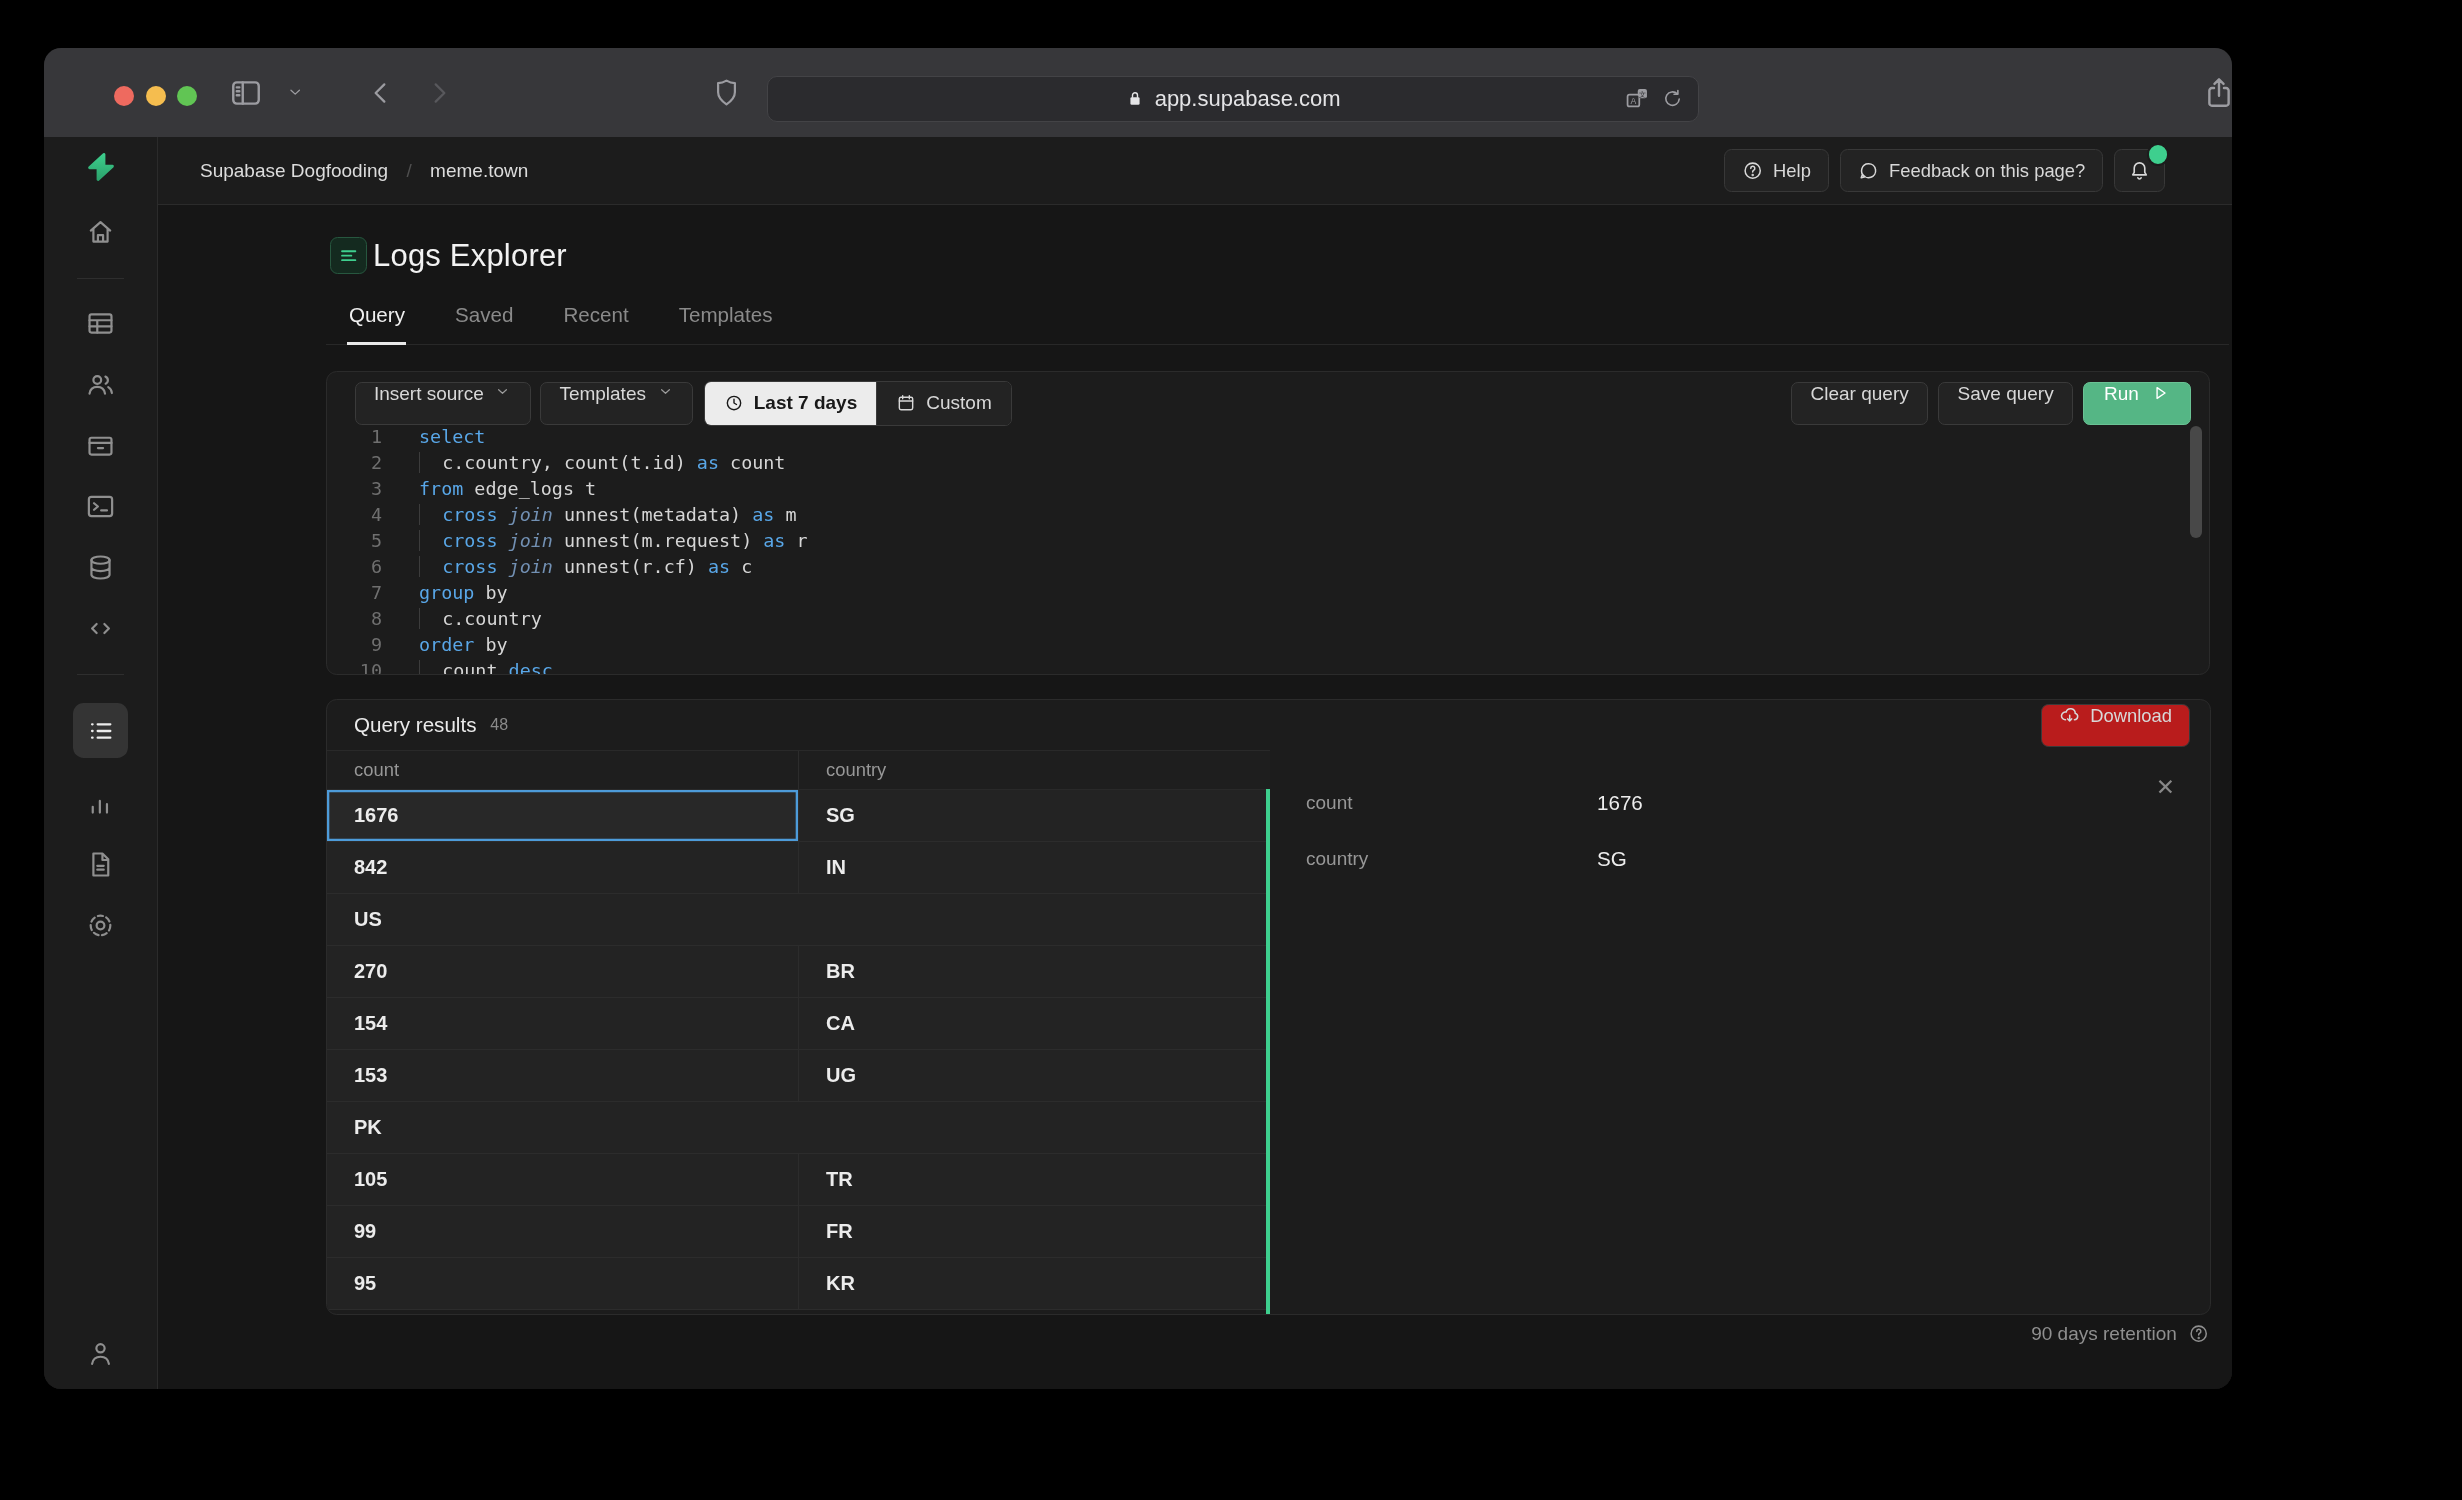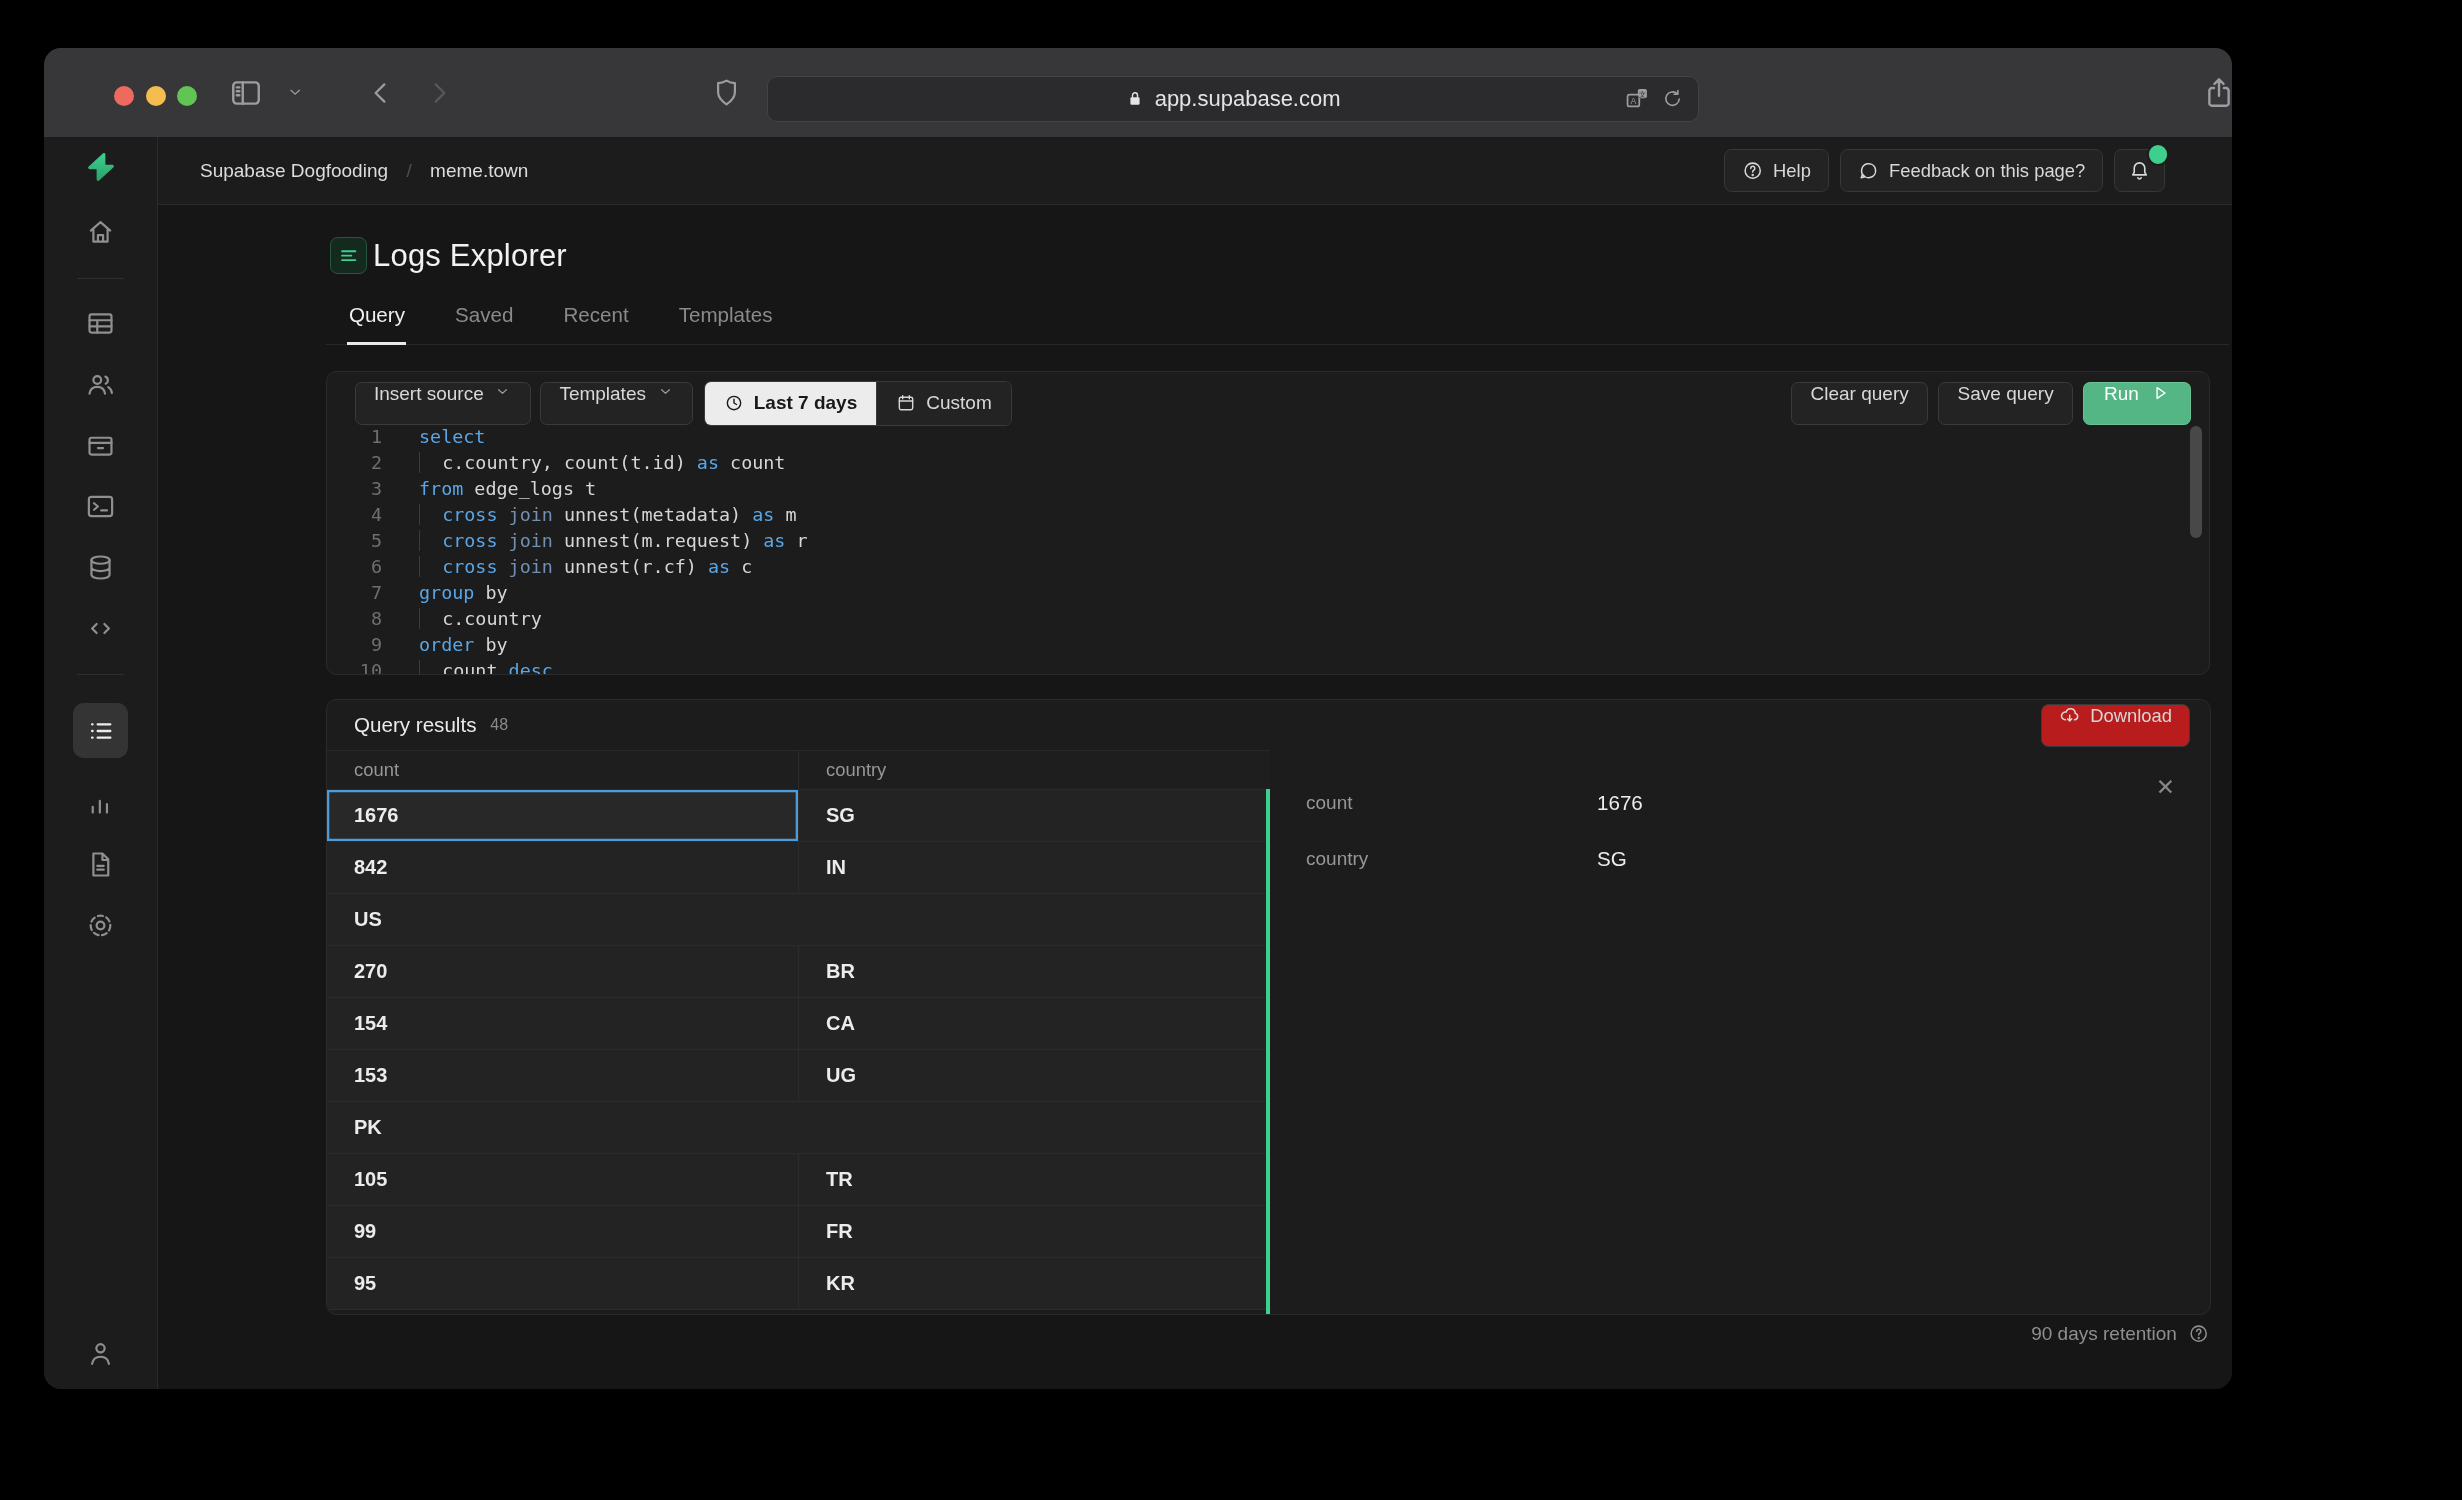--- a/index.html
+++ b/index.html
@@ -72,21 +72,21 @@
   .seg.on{background:#ececec;color:#191919;font-weight:bold;}
   .seg.off{background:#232323;color:#d8d8d8;border-left:0.8px solid #3a3a3a;}
   .tb-right{margin-left:auto;display:flex;align-items:center;gap:10px;}
   .btn.run{background:#55b685;border-color:#6ac294;color:#fff;padding:0 20px;}
 
   .editor{position:absolute;left:0;right:0;top:52px;bottom:0;font-family:"DejaVu Sans Mono",monospace;
           font-size:18.4px;}
   .cl{height:26px;line-height:26px;white-space:pre;}
   .ln{display:inline-block;width:55px;text-align:right;color:#6f6f6f;}
   .code{margin-left:37px;color:#d6d6d6;}
-  .kw{color:#59a7e8;} .kw2{color:#7290b3;} .pl{color:#d6d6d6;} .g{border-left:0.8px solid #3c3c3c;}
+  .kw{color:#59a7e8;} .kw2{color:#7290b3;font-style:italic;} .pl{color:#d6d6d6;} .g{border-left:0.8px solid #3c3c3c;}
   .vscroll{position:absolute;right:6.9px;top:54px;width:12.2px;height:112px;background:#484848;border-radius:6.1px;}
 
   
   .results-panel{position:absolute;left:168px;top:494px;width:1883px;height:614px;background:#1c1c1c;
                  border:0.8px solid #2b2b2b;border-radius:10.7px;overflow:hidden;}
   .rp-header{height:50px;display:flex;align-items:center;padding:0 20px 0 27px;}
   .rp-title{font-size:20.6px;color:#eaeaea;}
   .rp-count{font-size:16px;color:#8a8a8a;margin-left:13.8px;}
   .dl-btn{margin-left:auto;height:41px;border-radius:7.6px;background:#b91c1c;border:0.8px solid #3a3a3a;
           display:flex;align-items:flex-start;gap:10px;padding:0 17px;color:#d8d8d8;font-size:18.4px;}

